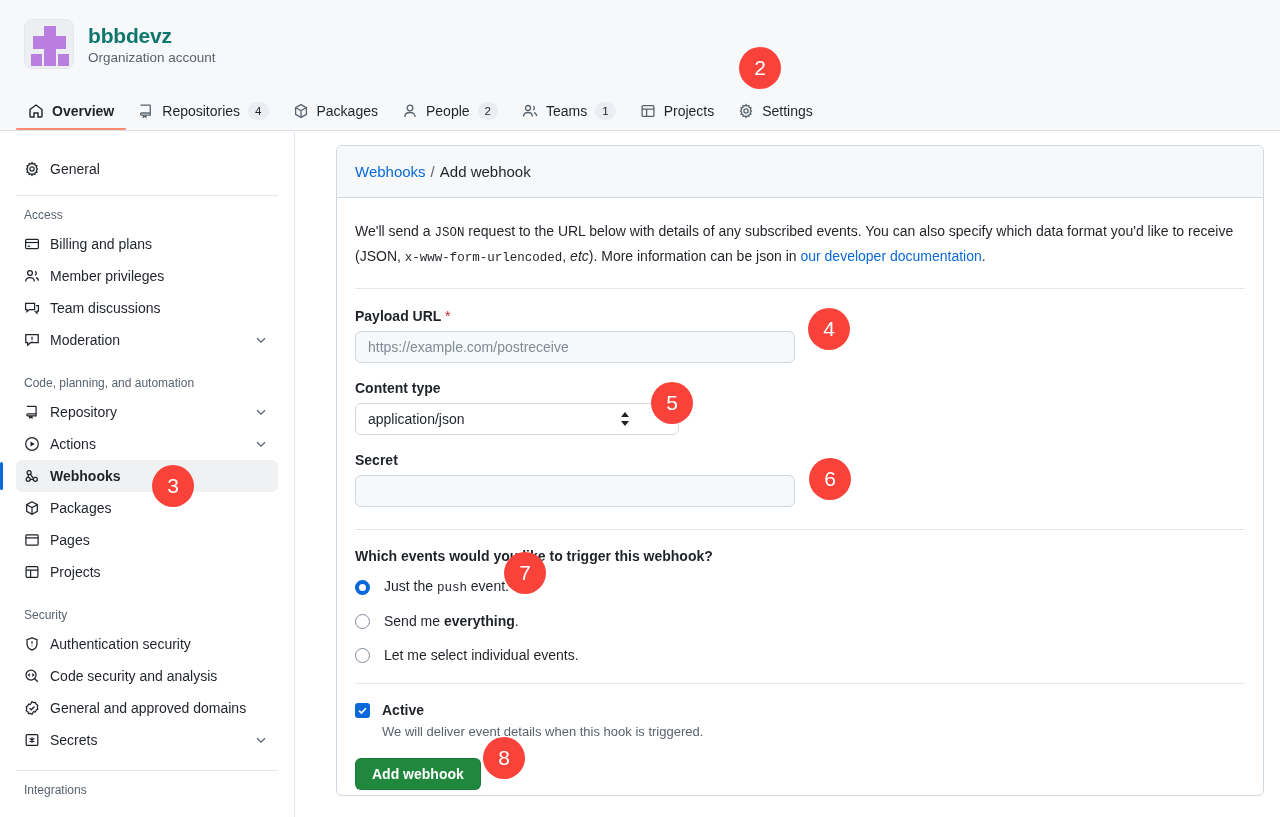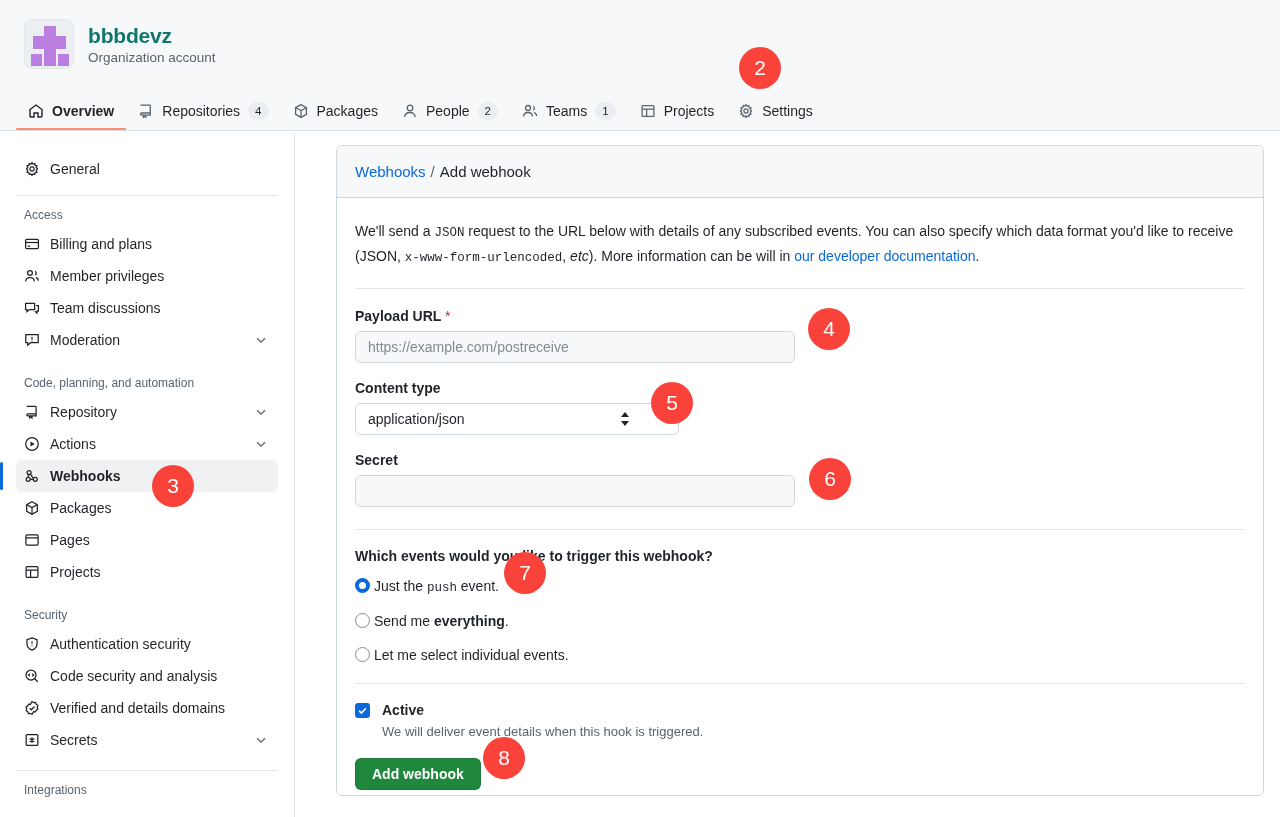--- a/index.html
+++ b/index.html
@@ -166,21 +166,21 @@
   }
   .sel-arrows {
     position: absolute; right: 11px; top: 50%;
     transform: translateY(-50%);
     display: flex; flex-direction: column; gap: 2px;
     pointer-events: none;
   }
 
   .events-q { font-size: 14px; font-weight: bold; margin-bottom: 14px; }
   .radio-row {
-    display: flex; align-items: flex-start; gap: 4px;
+    display: flex; align-items: flex-end; gap: 14px;
     font-size: 14px; margin-bottom: 18px; cursor: pointer;
   }
   .radio {
     width: 15px; height: 15px; border-radius: 50%;
     border: 1px solid #818b98; background: #fff;
     flex: none; position: relative;
   }
   .radio.on { border: 4.5px solid #0969da; }
 
   .cb-row { display: flex; align-items: flex-start; gap: 12px; }
@@ -466,21 +466,21 @@
     <span class="s-label">Code security and analysis</span>
   </div>
 
   <div class="side-item">
     <span class="side-icon">
       <svg width="16" height="16" viewBox="0 0 16 16" fill="none" stroke="#1f2328" stroke-width="1.25">
         <path d="M8 1.6l1.6 1.1 1.9-.2.7 1.8 1.6 1-.5 1.9.5 1.9-1.6 1-.7 1.8-1.9-.2L8 14.4l-1.6-1.1-1.9.2-.7-1.8-1.6-1 .5-1.9-.5-1.9 1.6-1 .7-1.8 1.9.2z"></path>
         <path d="M5.6 8.1l1.7 1.7 3.2-3.3"></path>
       </svg>
     </span>
-    <span class="s-label">Verified and details domains</span>
+    <span class="s-label">General and approved domains</span>
   </div>
 
   <div class="side-item">
     <span class="side-icon">
       <svg width="16" height="16" viewBox="0 0 16 16" fill="none" stroke="#1f2328" stroke-width="1.25">
         <rect x="2.2" y="2.6" width="11.6" height="10.8" rx="1"></rect>
         <path d="M8 5.2v5.6M5.6 6.5l4.8 3.1M10.4 6.5L5.6 9.6"></path>
       </svg>
     </span>
     <span class="s-label">Secrets</span>
@@ -500,21 +500,21 @@
 
   <div class="panel-head">
     <a>Webhooks</a>
     <span class="slash">/</span>
     <span>Add webhook</span>
   </div>
 
   <div class="panel-body">
 
     <div class="intro">
-      <span>We'll send a </span><code class="mono">JSON</code><span> request to the URL below with details of any subscribed events. You can also specify which data format you'd like to receive (JSON, </span><code class="mono">x-www-form-urlencoded</code><span>, </span><em>etc</em><span>). More information can be will in </span><a>our developer documentation</a><span>.</span>
+      <span>We'll send a </span><code class="mono">JSON</code><span> request to the URL below with details of any subscribed events. You can also specify which data format you'd like to receive (JSON, </span><code class="mono">x-www-form-urlencoded</code><span>, </span><em>etc</em><span>). More information can be json in </span><a>our developer documentation</a><span>.</span>
     </div>
 
     <div class="hr"></div>
 
     
     <div style="margin-top:19px;">
       <label class="field-label">
         <span>Payload URL</span>
         <span class="req">*</span>
       </label>

